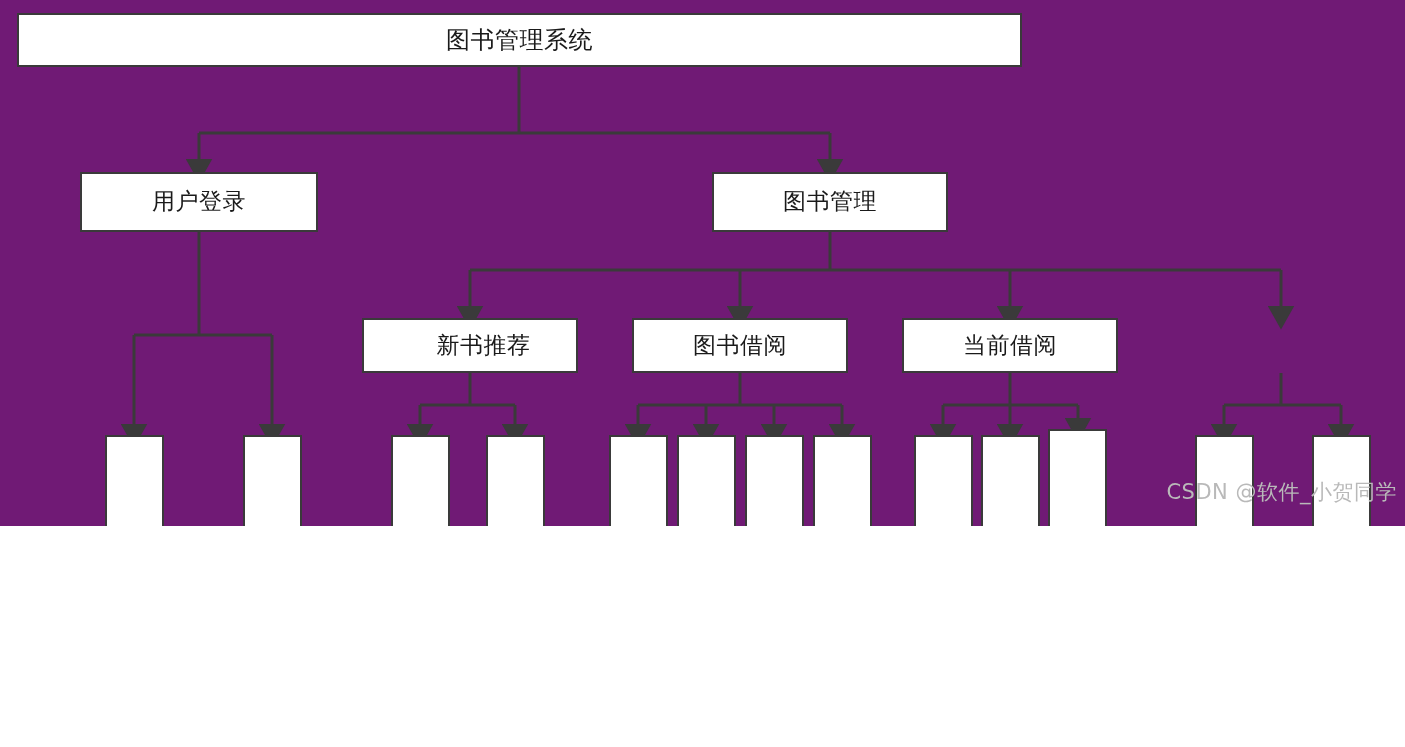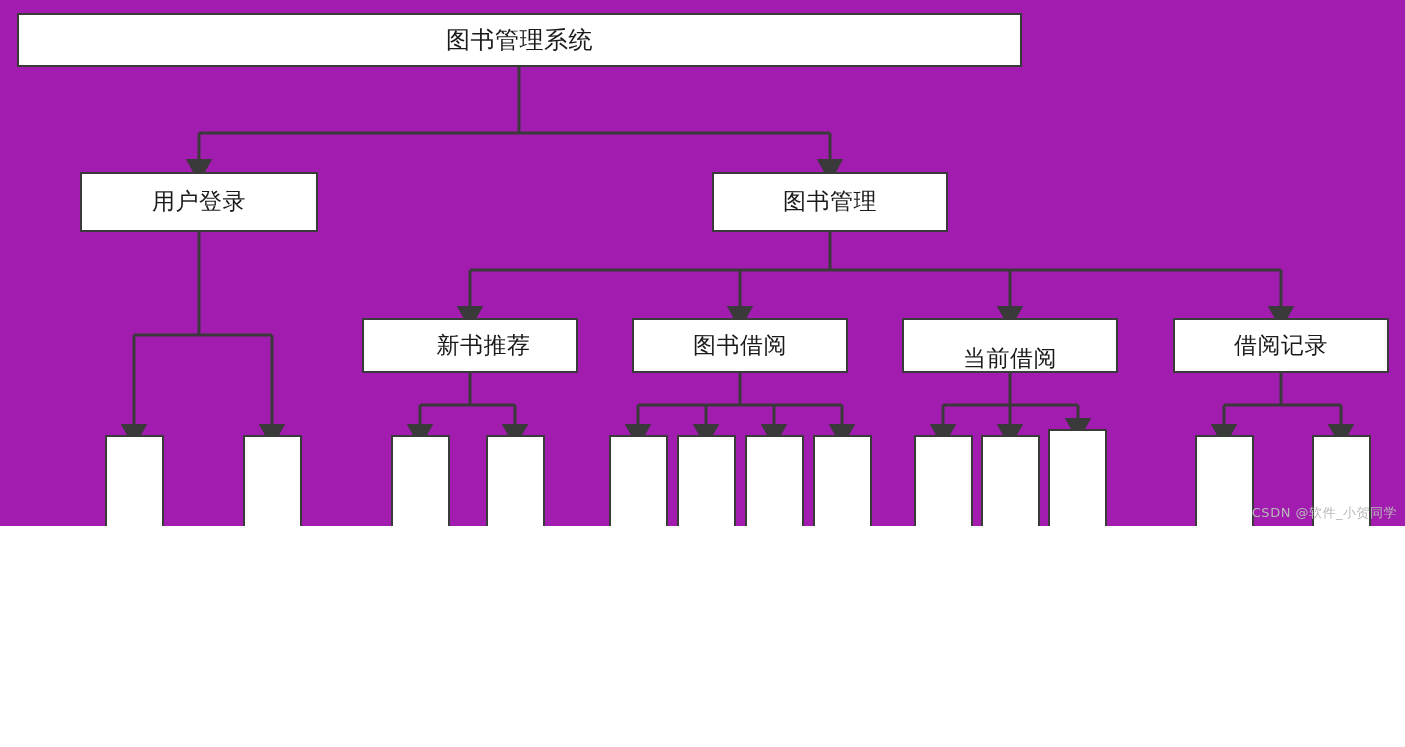--- a/index.html
+++ b/index.html
@@ -7,21 +7,21 @@
     padding: 0;
     background: #ffffff;
   }
   body {
     font-family: "DejaVu Sans", "Liberation Sans", sans-serif;
   }
   #canvas {
     position: relative;
     width: 1405px;
     height: 526px;
-    background: #a21caf;
+    background: #701a75;
     overflow: hidden;
   }
   #edges {
     position: absolute;
     left: 0;
     top: 0;
     width: 1405px;
     height: 747px;
     pointer-events: none;
   }
@@ -55,22 +55,22 @@
   }
   .leaf-label {
     writing-mode: vertical-rl;
     text-orientation: upright;
     display: block;
     text-align: center;
   }
   #watermark {
     position: absolute;
     right: 8px;
-    bottom: 4px;
-    font-size: 13px;
+    bottom: 20px;
+    font-size: 21px;
     color: #b9b9b9;
     letter-spacing: 0.5px;
     white-space: nowrap;
   }
 </style>
 </head>
 <body>
 
 <div id="canvas">
 
@@ -134,25 +134,22 @@
   <div class="node horiz" style="left:712px; top:172px; width:236px; height:60px;">
     <span>图书管理</span>
   </div>
 
   <div class="node horiz" style="left:362px; top:318px; width:216px; height:55px;padding-left:27px;">
     <span>新书推荐</span>
   </div>
   <div class="node horiz" style="left:632px; top:318px; width:216px; height:55px;justify-content:center;">
     <span>图书借阅</span>
   </div>
-  <div class="node horiz" style="left:902px; top:318px; width:216px; height:55px;align-items:flex-end;">
+  <div class="node horiz" style="left:902px; top:318px; width:216px; height:55px;">
     <span>当前借阅</span>
-  </div>
-  <div class="node horiz" style="left:1173px; top:318px; width:216px; height:55px;">
-    <span>借阅记录</span>
   </div>
 
   <div class="node leaf" style="left:105px; top:435px; width:59px; height:299px;">
     <span class="leaf-label">用户登录</span>
   </div>
   <div class="node leaf" style="left:243px; top:435px; width:59px; height:299px;">
     <span class="leaf-label">注销登录</span>
   </div>
 
   <div class="node leaf" style="left:391px; top:435px; width:59px; height:299px;">

